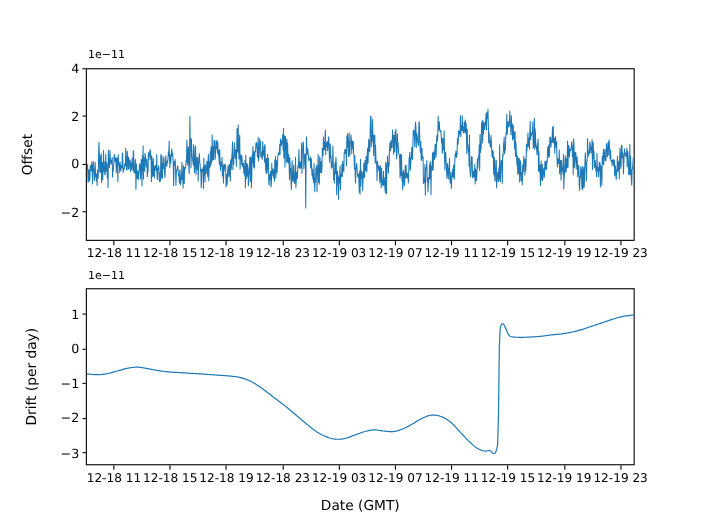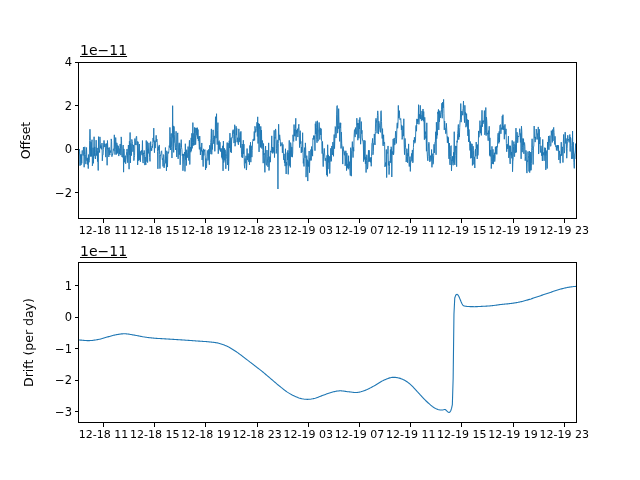--- a/index.html
+++ b/index.html
@@ -60,25 +60,24 @@
     left: 0;
     top: 0;
     width: 100%;
     height: 100%;
     display: block;
   }
 
   
   .offset-exp {
     position: absolute;
-    font-size: 14px;
+    font-size: 10px;
     line-height: 13px;
     color: #000000;
     white-space: nowrap;
-    text-decoration: underline;
   }
   #offset-exp-top  { left: 80px; top: 44px; }
   #offset-exp-bot  { left: 80px; top: 245px; }
 
   
   .ytick {
     position: absolute;
     right: 0;
     width: 100%;
     text-align: right;
@@ -250,14 +249,15 @@
       <div class="xtick" style="left: 308.308px; top: 0px;">12-19 03</div>
       <div class="xtick" style="left: 359.487px; top: 0px;">12-19 07</div>
       <div class="xtick" style="left: 410.667px; top: 0px;">12-19 11</div>
       <div class="xtick" style="left: 461.846px; top: 0px;">12-19 15</div>
       <div class="xtick" style="left: 513.026px; top: 0px;">12-19 19</div>
       <div class="xtick" style="left: 564.205px; top: 0px;">12-19 23</div>
     </div>
 
   <div class="ylabel" id="ylabel-drift">Drift (per day)</div>
 
+  <div class="xlabel">Date (GMT)</div>
 
 </div>
 
 </body></html>

